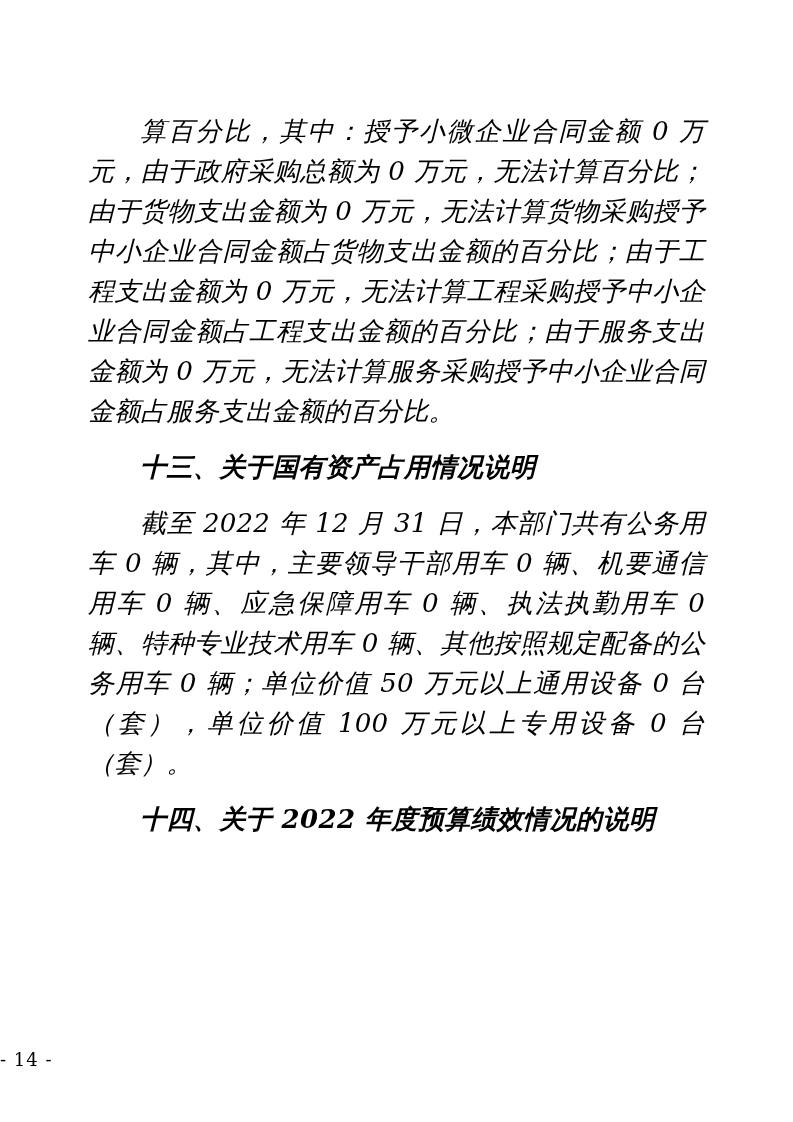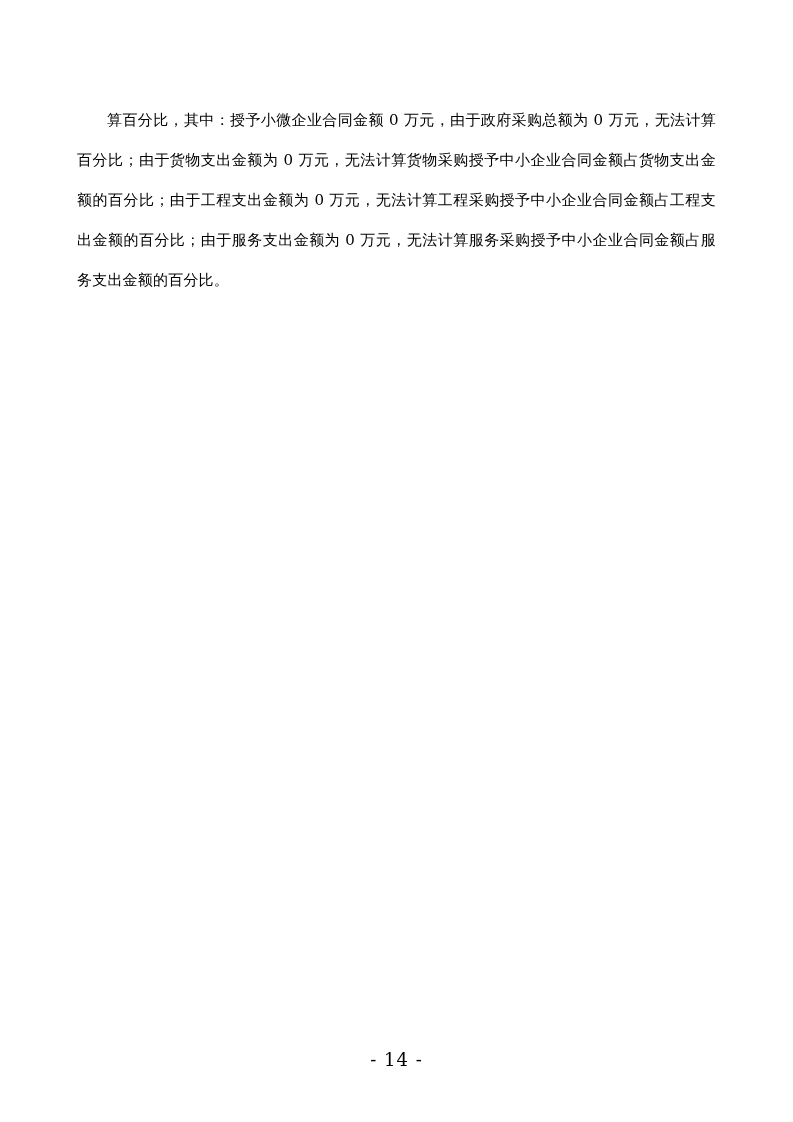--- a/index.html
+++ b/index.html
@@ -21,47 +21,50 @@
     top: 0;
     width: 793px;
     height: 1122px;
     box-sizing: border-box;
     padding: 95px 72px 0 72px;
   }
   .doc-body {
     width: 649px;
   }
   p {
-    margin: 5px;
-    font-size: 15px;
+    margin: 16px;
+    font-size: 26px;
     line-height: 40px;
     text-align: justify;
     text-justify: inter-ideograph;
     letter-spacing: 0.2px;
+    font-style: italic;
   }
   p.indent {
     text-indent: 2em;
   }
   p.heading {
     font-weight: bold;
     text-indent: 2em;
     letter-spacing: 0.4px;
   }
   .footer {
     position: absolute;
     left: 0;
     right: 0;
     bottom: 52px;
-    text-align: center;
     font-size: 18px;
     font-family: "DejaVu Serif", "Liberation Serif", serif;
     letter-spacing: 1px;
   }
 </style>
 </head>
 <body>
 
 <div class="page">
   <div class="doc-body">
     <p class="indent">算百分比，其中：授予小微企业合同金额 0 万元，由于政府采购总额为 0 万元，无法计算百分比；由于货物支出金额为 0 万元，无法计算货物采购授予中小企业合同金额占货物支出金额的百分比；由于工程支出金额为 0 万元，无法计算工程采购授予中小企业合同金额占工程支出金额的百分比；由于服务支出金额为 0 万元，无法计算服务采购授予中小企业合同金额占服务支出金额的百分比。</p>
+    <p class="heading">十三、关于国有资产占用情况说明</p>
+    <p class="indent">截至 2022 年 12 月 31 日，本部门共有公务用车 0 辆，其中，主要领导干部用车 0 辆、机要通信用车 0 辆、应急保障用车 0 辆、执法执勤用车 0 辆、特种专业技术用车 0 辆、其他按照规定配备的公务用车 0 辆；单位价值 50 万元以上通用设备 0 台（套），单位价值 100 万元以上专用设备 0 台（套）。</p>
+    <p class="heading">十四、关于 2022 年度预算绩效情况的说明</p>
   </div>
   <div class="footer">- 14 -</div>
 </div>
 
 </body></html>

